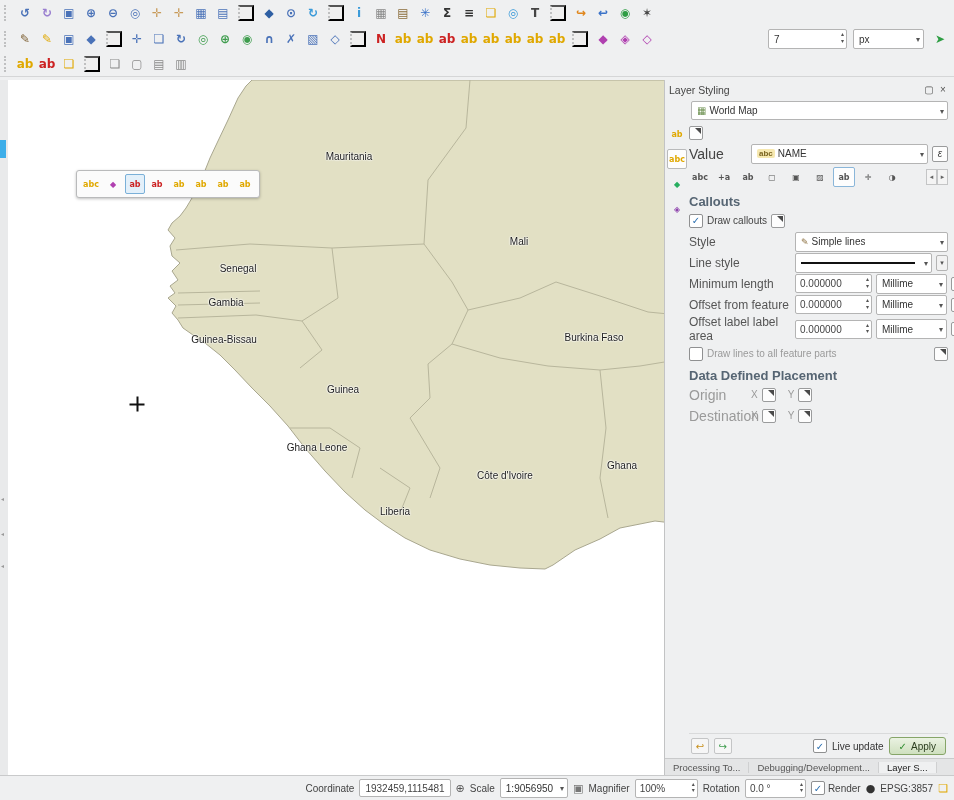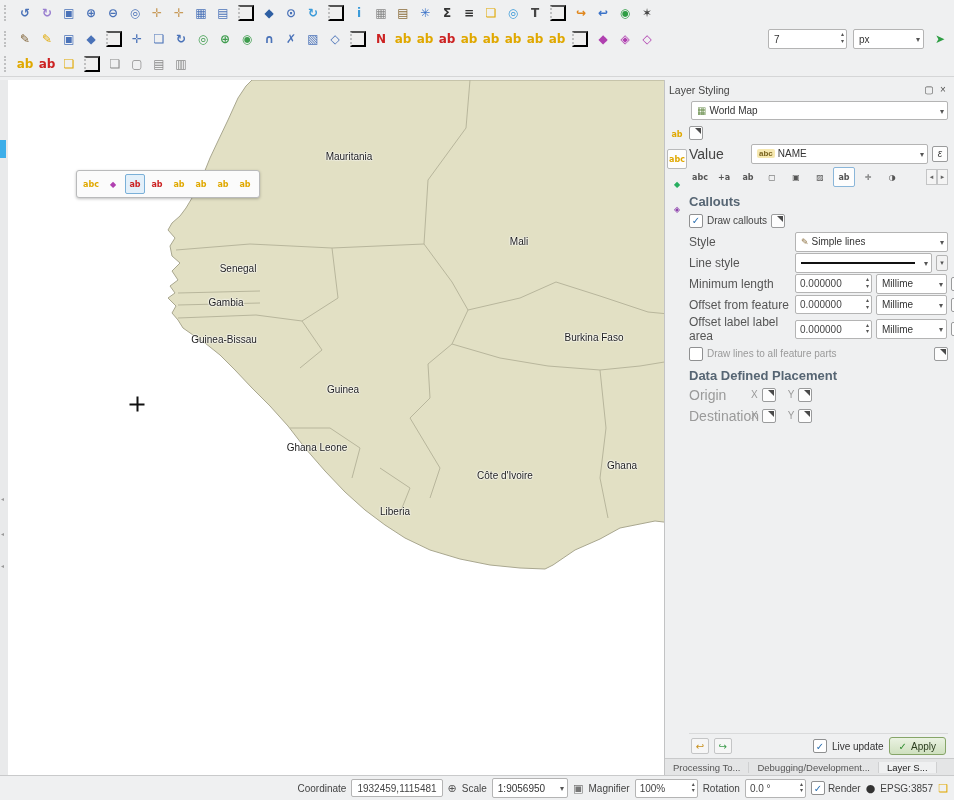--- a/index.html
+++ b/index.html
@@ -110,21 +110,21 @@
         border-right:1px solid #cfd0d1;white-space:nowrap;overflow:hidden;text-overflow:ellipsis;}
   .btab.selected{background:#eff0f1;color:#222;}
   
   .statusbar{position:absolute;left:0;right:0;bottom:0;height:24px;background:#eff0f1;
              border-top:1px solid #c9cacb;display:flex;align-items:center;gap:5px;padding:0 6px;
              font-size:10px;color:#444;}
   .sb-spacer{flex:1;}
   .sb-input{height:16px;background:#fff;border:1px solid #b4b4b4;border-radius:2px;display:flex;
             align-items:center;padding:0 5px;font-size:10px;}
   .sb-icon{font-size:11px;font-family:"DejaVu Sans",sans-serif;background:none;border:none;padding:0;}
-  .sb-combo{padding-right:22px;}
+  .sb-combo{padding-right:14px;}
   .sb-chk{display:flex;align-items:center;gap:3px;}
 </style>
 </head>
 <body>
 
 <div class="app">
 
   <div class="toolbar tb1">
     <span class="tbhandle"></span>
     <div class="tbrow">

